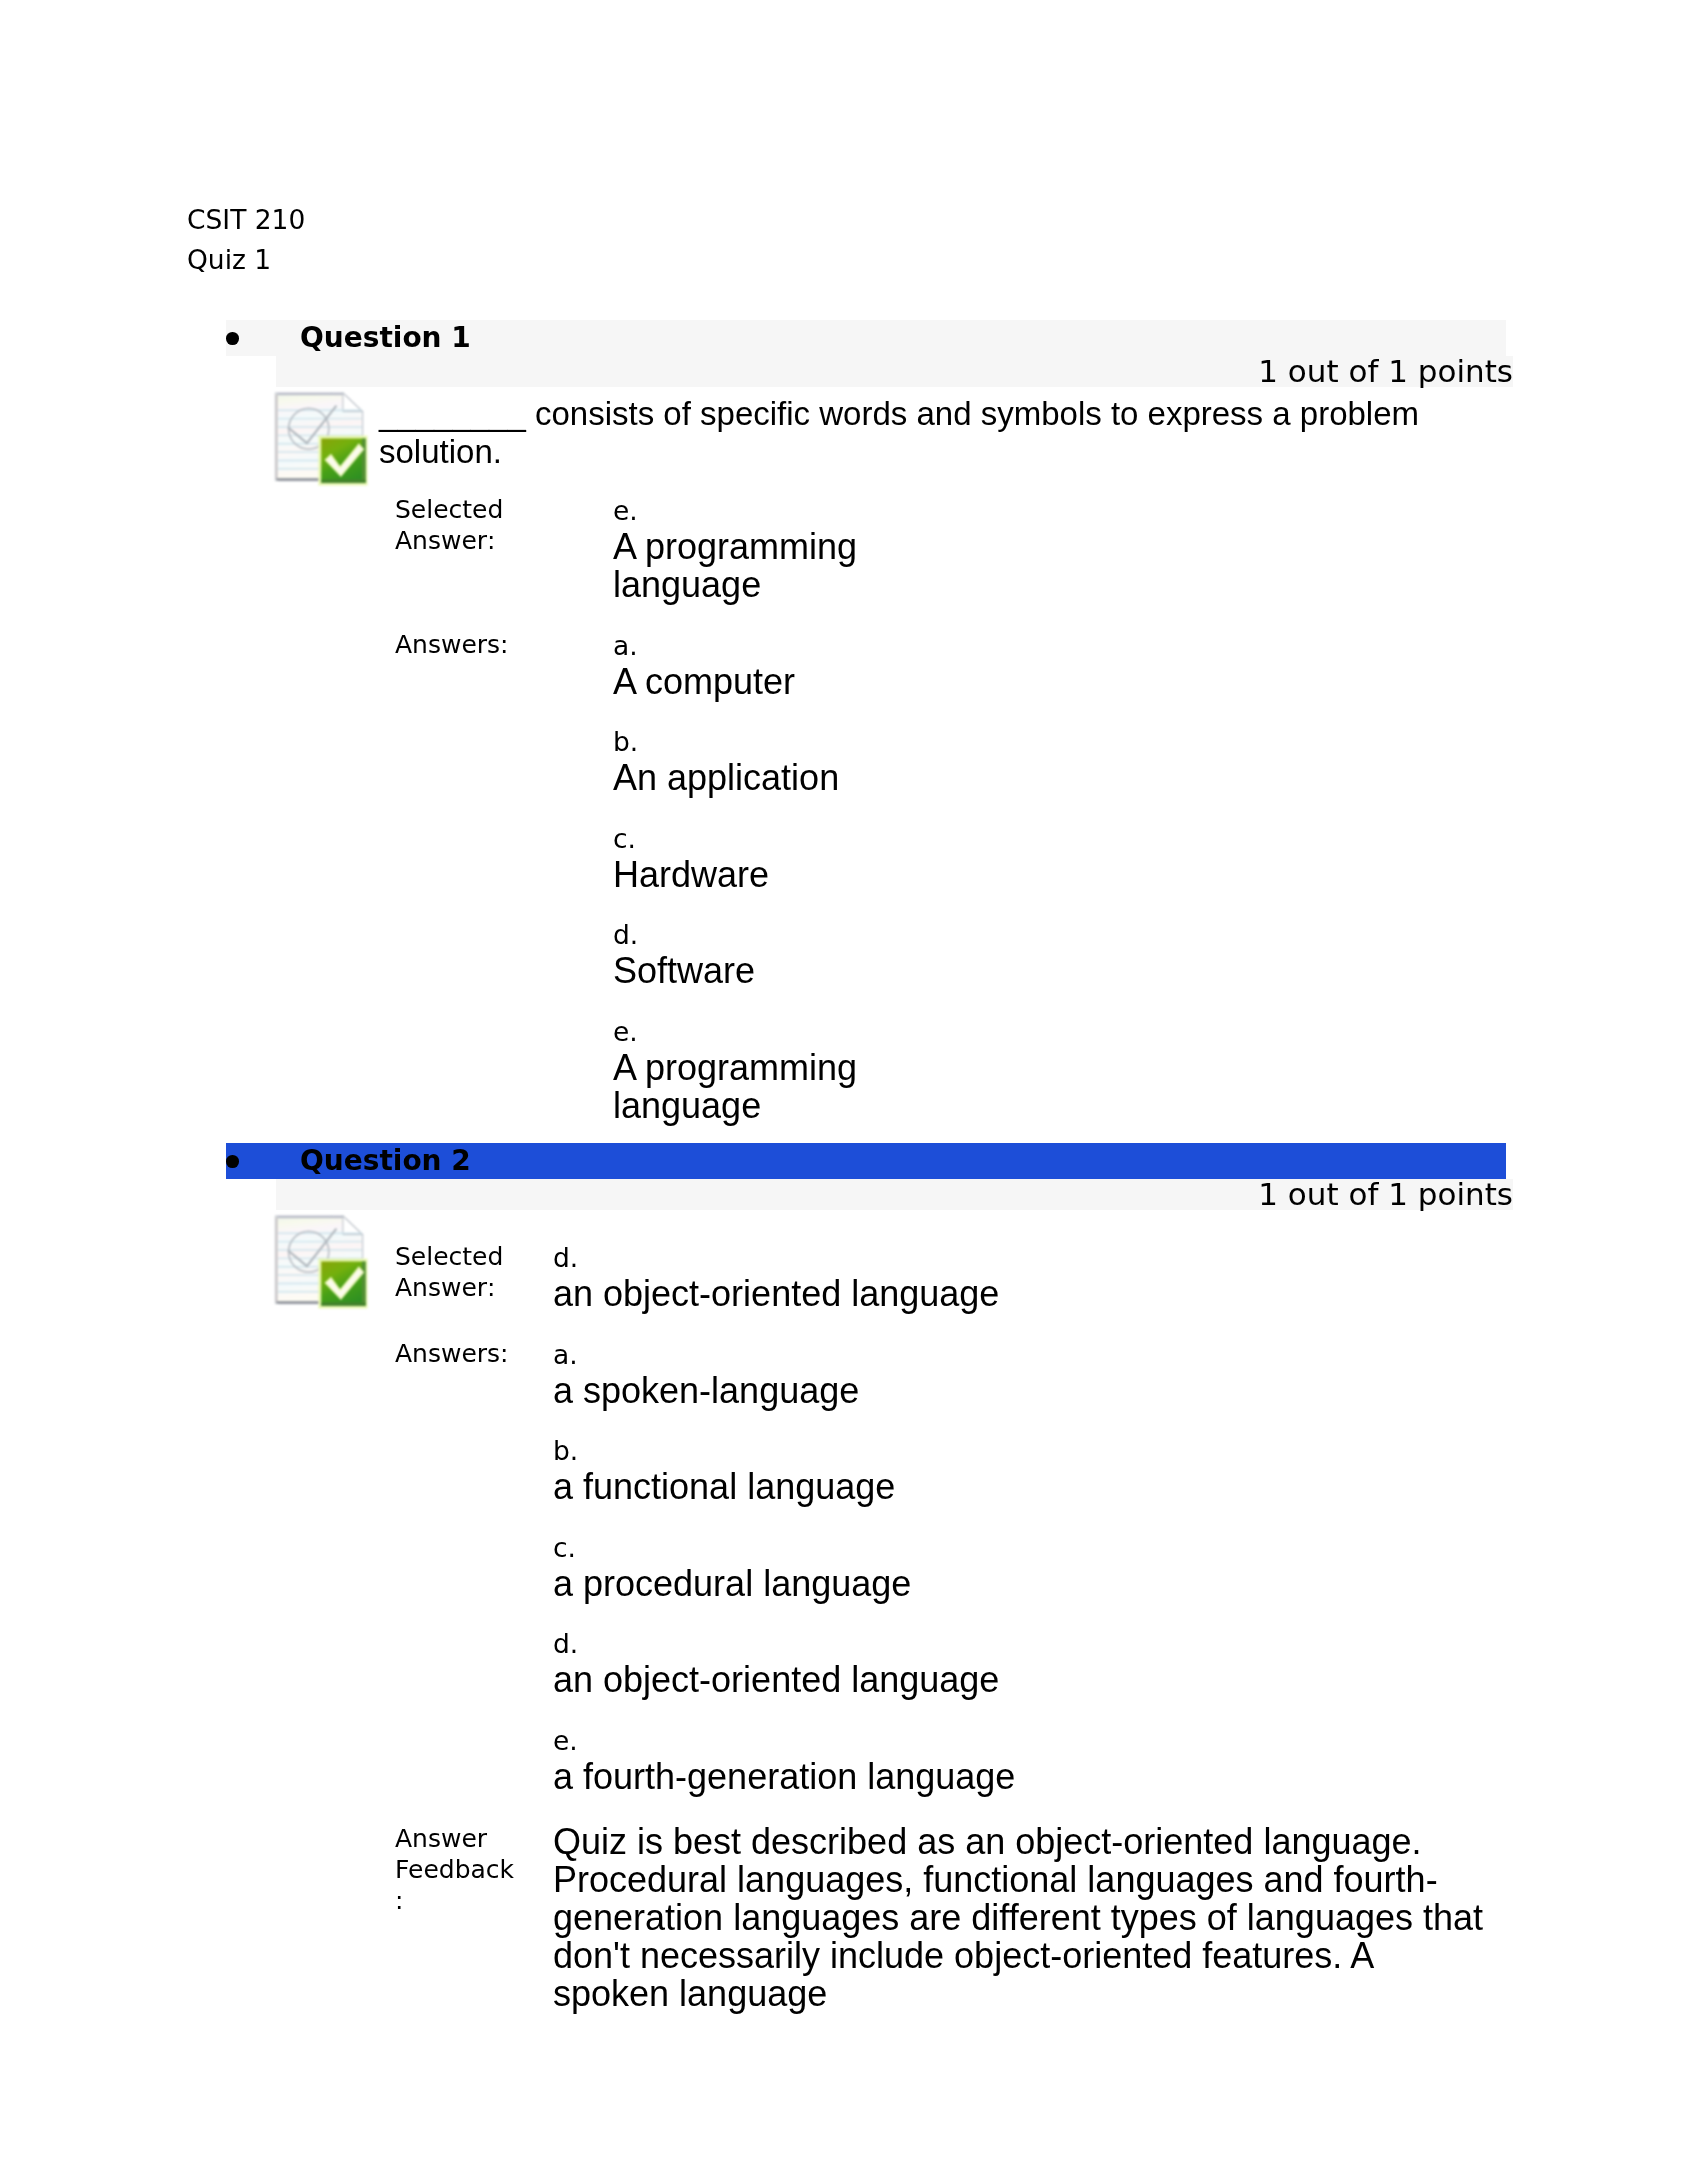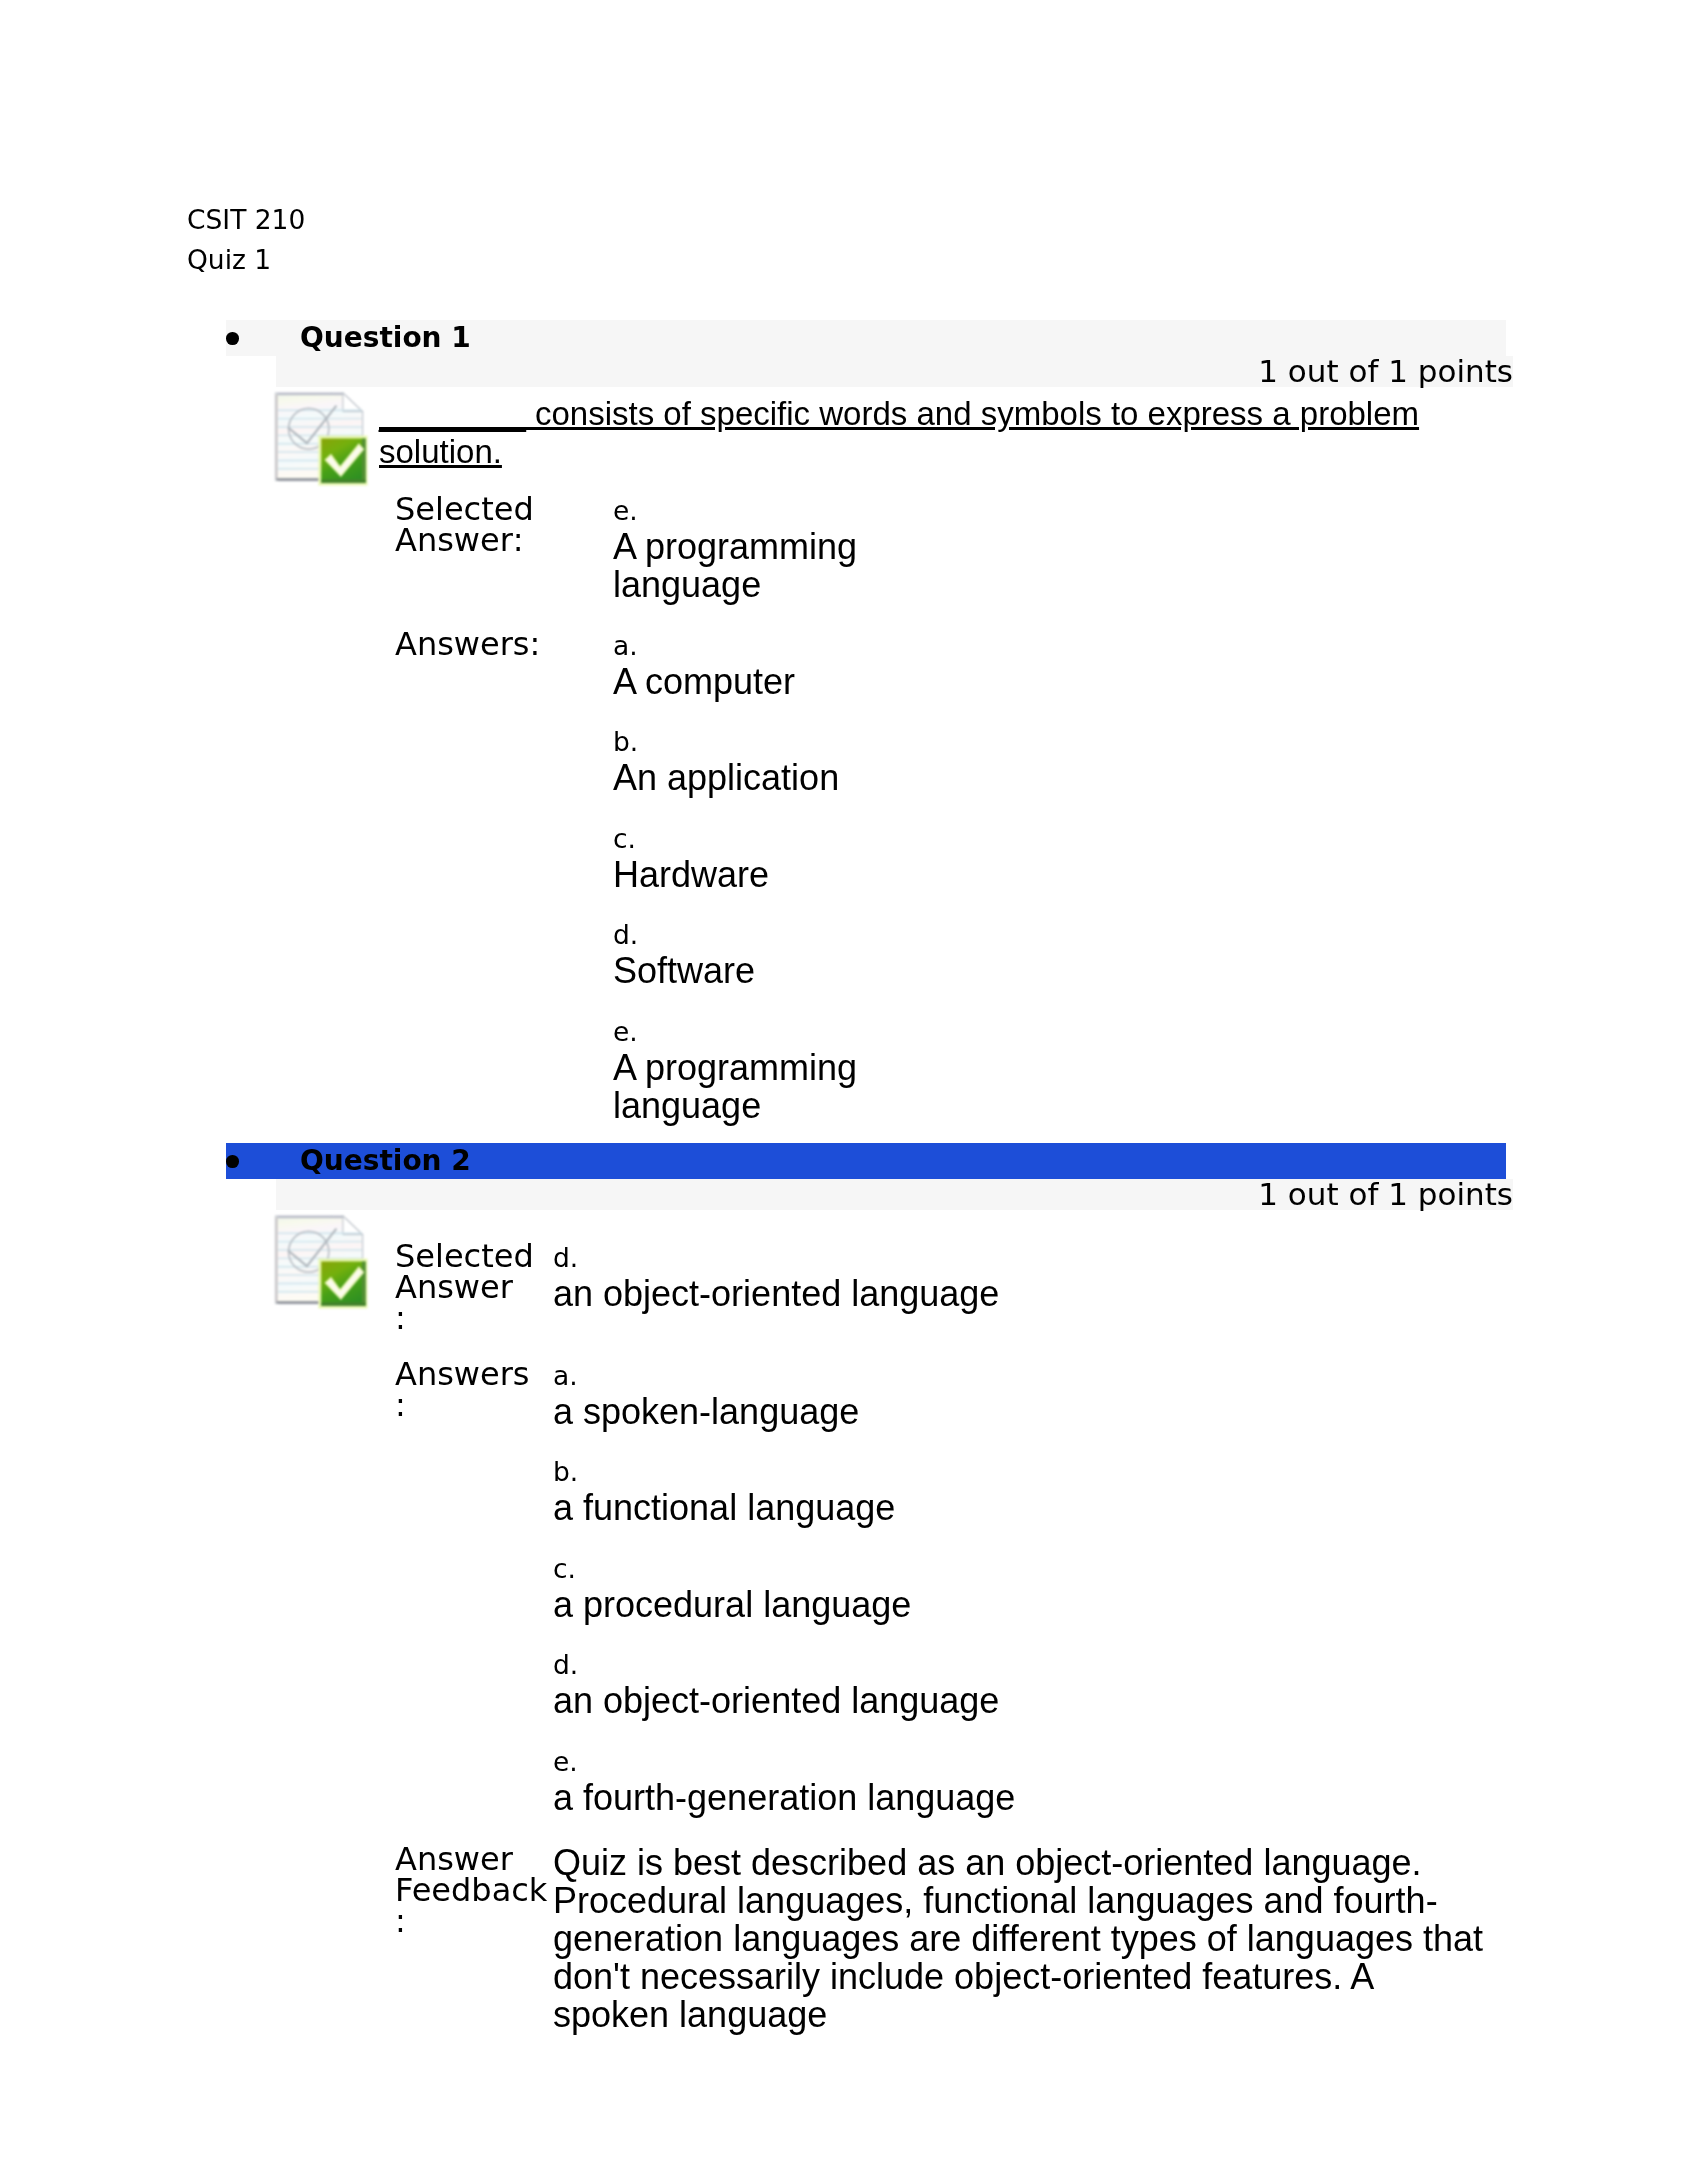--- a/index.html
+++ b/index.html
@@ -22,27 +22,27 @@
   .qbullet{position:absolute;left:0px;top:12px;width:12.6px;height:12.6px;
            border-radius:50%;background:#000;}
   .qtitle{font-family:"DejaVu Sans",sans-serif;font-weight:bold;font-size:28px;
           line-height:36px;padding-left:74px;}
   .qpoints-row{position:relative;margin-left:50px;
                font-family:"DejaVu Sans",sans-serif;font-size:31px;line-height:31px;
                text-align:right;width:1237px;}
 
   
   .qbody{position:relative;margin-left:153px;width:1133px;padding-top:8px;}
-  .prompt{font-size:33px;line-height:38px;text-decoration:underline;}
+  .prompt{font-size:33px;line-height:38px;}
   .qicon{position:absolute;left:-105px;top:5.3px;width:94px;height:94px;display:block;line-height:0;}
   .qicon svg{display:block;width:94px;height:94px;filter:blur(0.8px);}
 
   .tbl{border-collapse:collapse;margin-left:0px;margin-top:22.5px;table-layout:fixed;}
   .tbl td{vertical-align:top;padding:0 16px;}
-  .lbl{font-family:"DejaVu Sans",sans-serif;font-size:32px;line-height:31px;}
+  .lbl{font-family:"DejaVu Sans",sans-serif;font-size:25px;line-height:31px;}
   .val{font-size:36px;line-height:38px;}
   .vletter{font-family:"DejaVu Sans",sans-serif;font-size:26.5px;line-height:34px;}
   .ansitem{margin-bottom:24.5px;}
   .ansitem:last-child{margin-bottom:0;}
   .pad-row > td{padding-bottom:25px;}
   .pad-row2 > td{padding-bottom:27px;}
   
   #q0 .tbl{width:622px;} #q0 .c1{width:218px;} #q0 .c2{width:404px;}
   #q1 .tbl{width:1133px;} #q1 .c1{width:158px;} #q1 .c2{width:975px;}
 </style>

